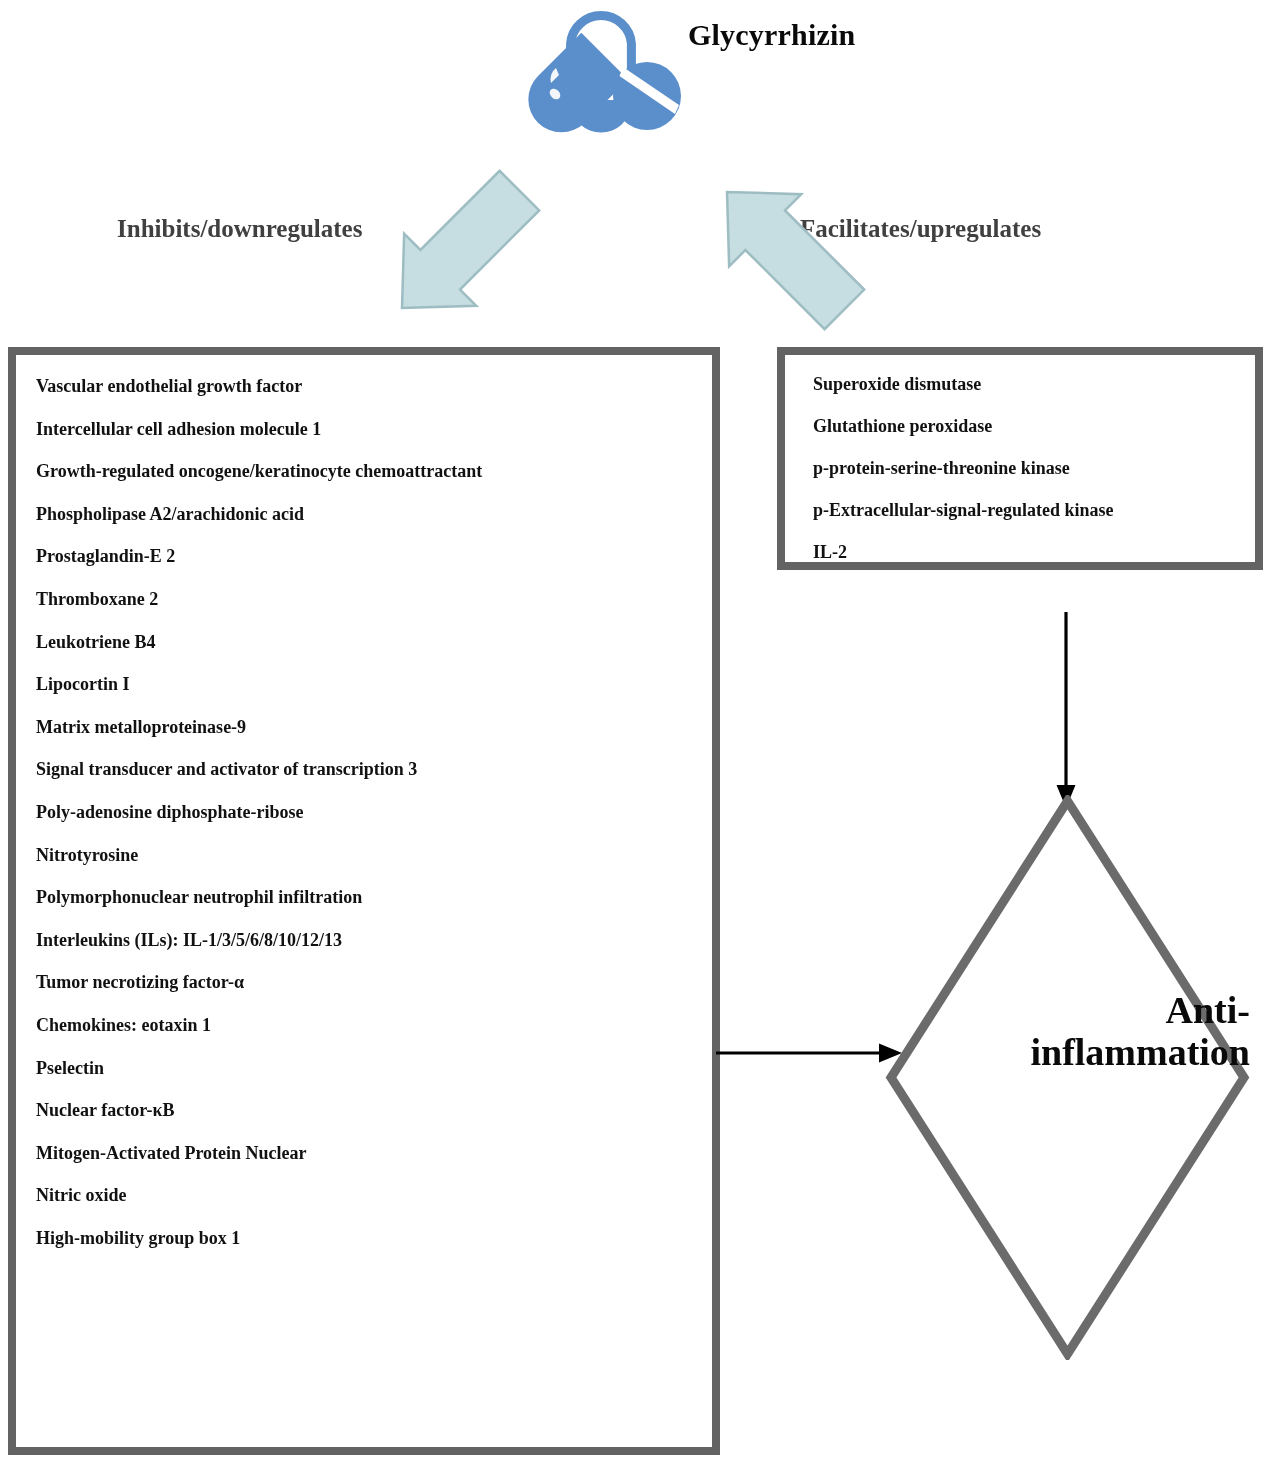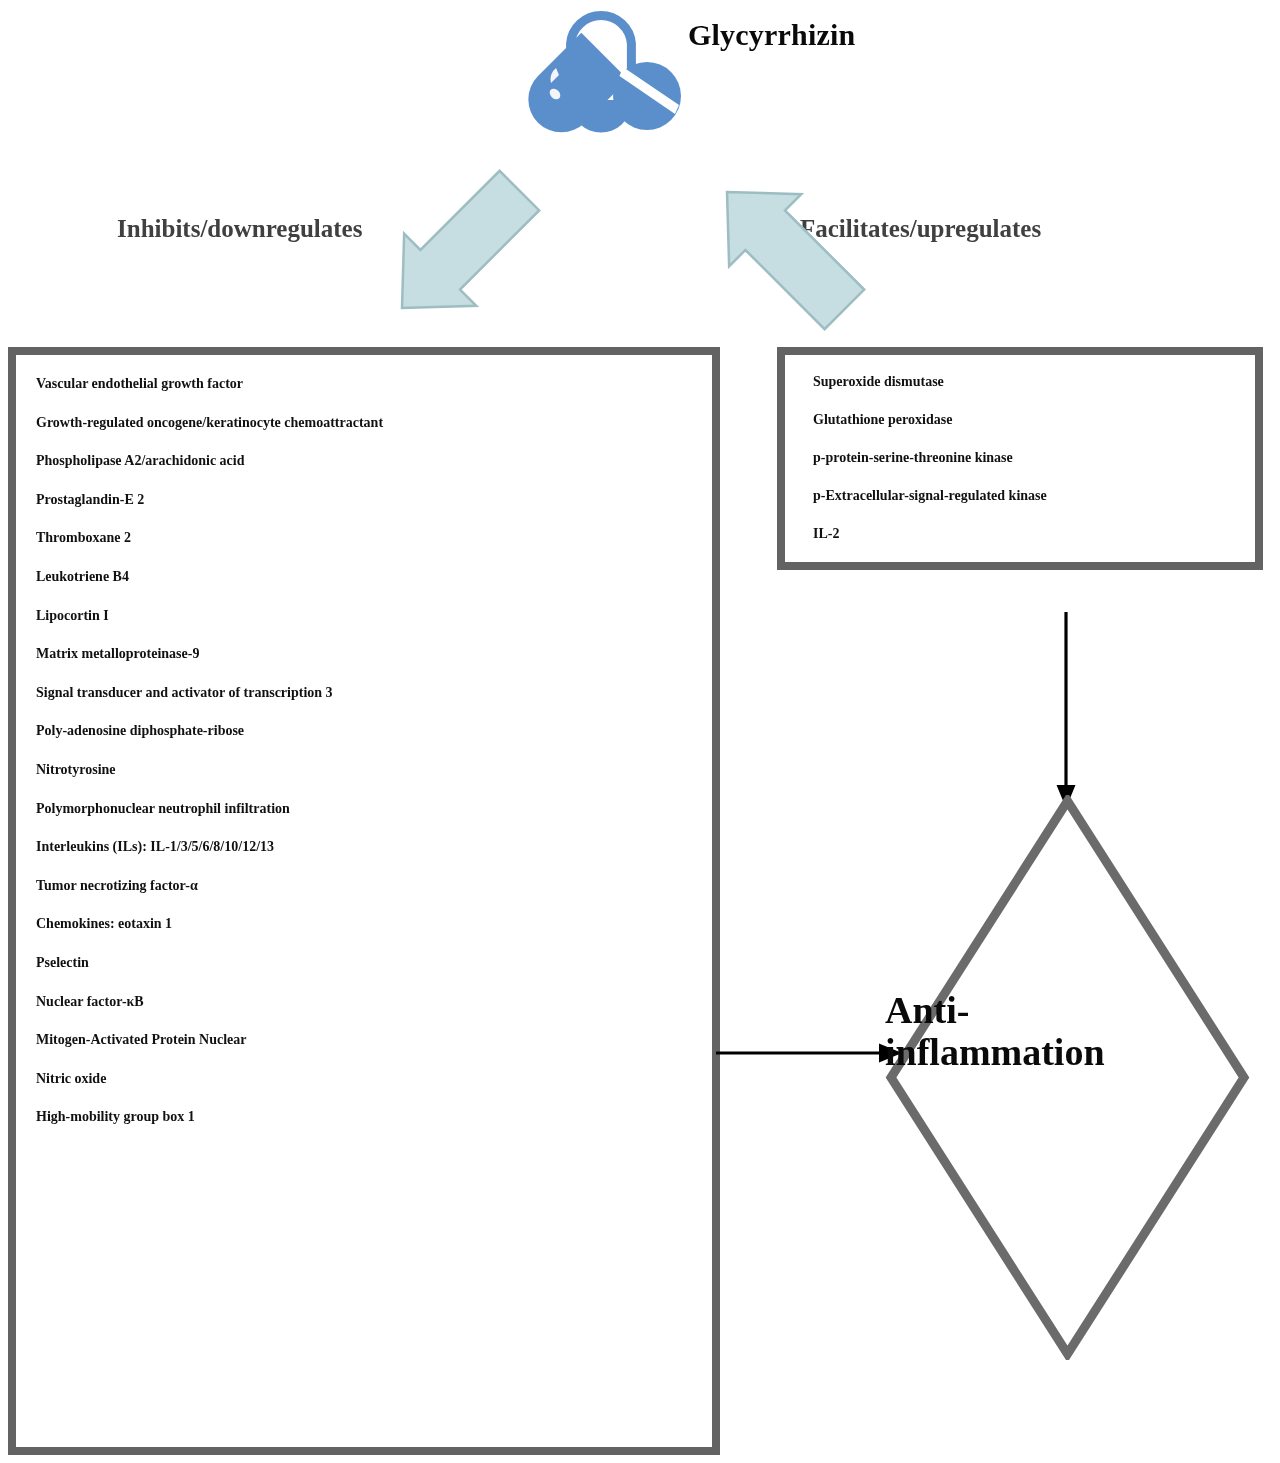--- a/index.html
+++ b/index.html
@@ -87,21 +87,21 @@
     width: 486px;
     height: 223px;
   }
 
   .item-list {
     list-style: none;
     margin: 0;
     padding: 0;
   }
   .list-item {
-    font-size: 14px;
+    font-size: 18px;
     font-weight: bold;
     color: #111111;
     white-space: nowrap;
     line-height: 1;
   }
 
   #inhibit-box .item-list {
     padding: 22px 0 0 20px;
   }
   #inhibit-box .list-item {
@@ -137,21 +137,21 @@
     left: 885px;
     top: 795px;
     width: 365px;
     height: 565px;
   }
   #outcome-label {
     position: absolute;
     left: 885px;
     top: 990px;
     width: 365px;
-    text-align: left;
+    text-align: right;
     font-size: 38px;
     font-weight: bold;
     line-height: 1.1;
     color: #0a0a0a;
   }
 </style>
 </head>
 <body>
 
 <div class="stage">
@@ -189,20 +189,21 @@
 
   <svg id="arrow-right-branch" viewBox="0 0 180 180">
     <g transform="rotate(225 90 90)">
       <path d="M 90 6 L 118 6 L 118 118 L 141 118 L 90 172 L 39 118 L 62 118 L 62 6 Z" fill="#c6dde1" stroke="#9dbdc2" stroke-width="2.5" transform="rotate(-90 90 90) scale(1)"></path>
     </g>
   </svg>
 
   <div class="outline-box" id="inhibit-box">
     <ul class="item-list" id="inhibit-list">
         <li class="list-item">Vascular endothelial growth factor</li>
+        <li class="list-item">Intercellular cell adhesion molecule 1</li>
         <li class="list-item">Growth-regulated oncogene/keratinocyte chemoattractant</li>
         <li class="list-item">Phospholipase A2/arachidonic acid</li>
         <li class="list-item">Prostaglandin-E 2</li>
         <li class="list-item">Thromboxane 2</li>
         <li class="list-item">Leukotriene B4</li>
         <li class="list-item">Lipocortin I</li>
         <li class="list-item">Matrix metalloproteinase-9</li>
         <li class="list-item">Signal transducer and activator of transcription 3</li>
         <li class="list-item">Poly-adenosine diphosphate-ribose</li>
         <li class="list-item">Nitrotyrosine</li>

